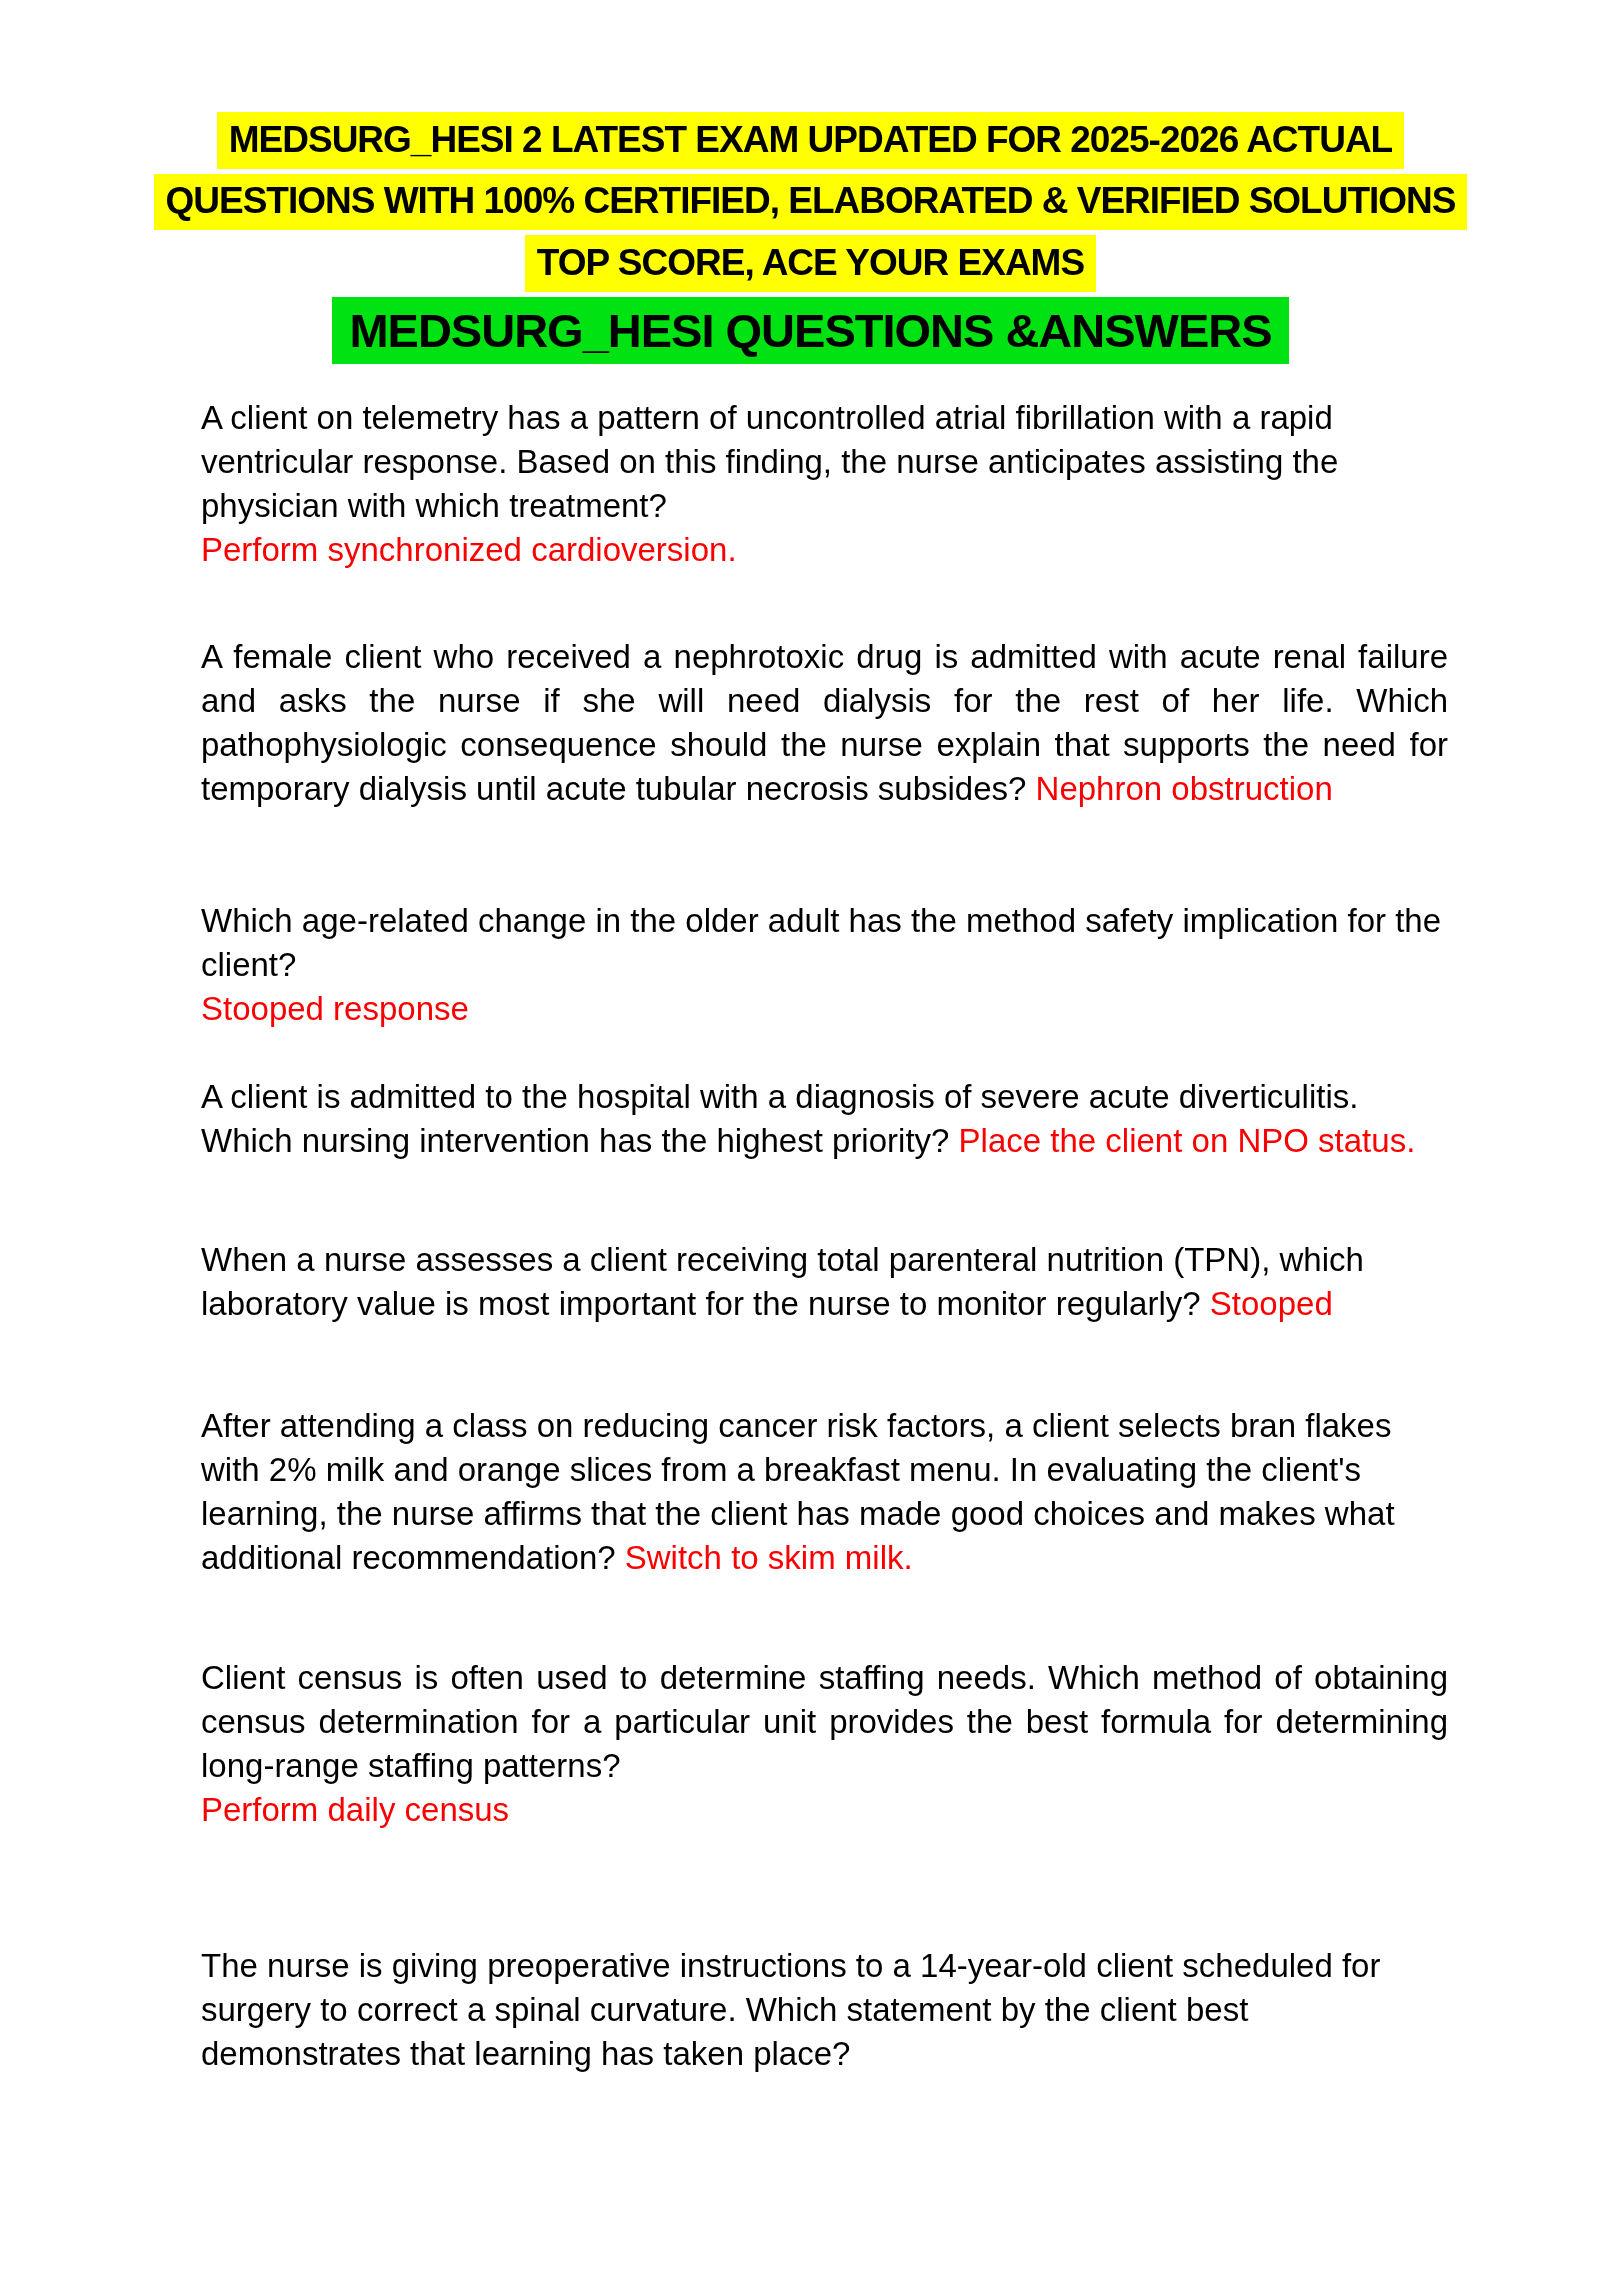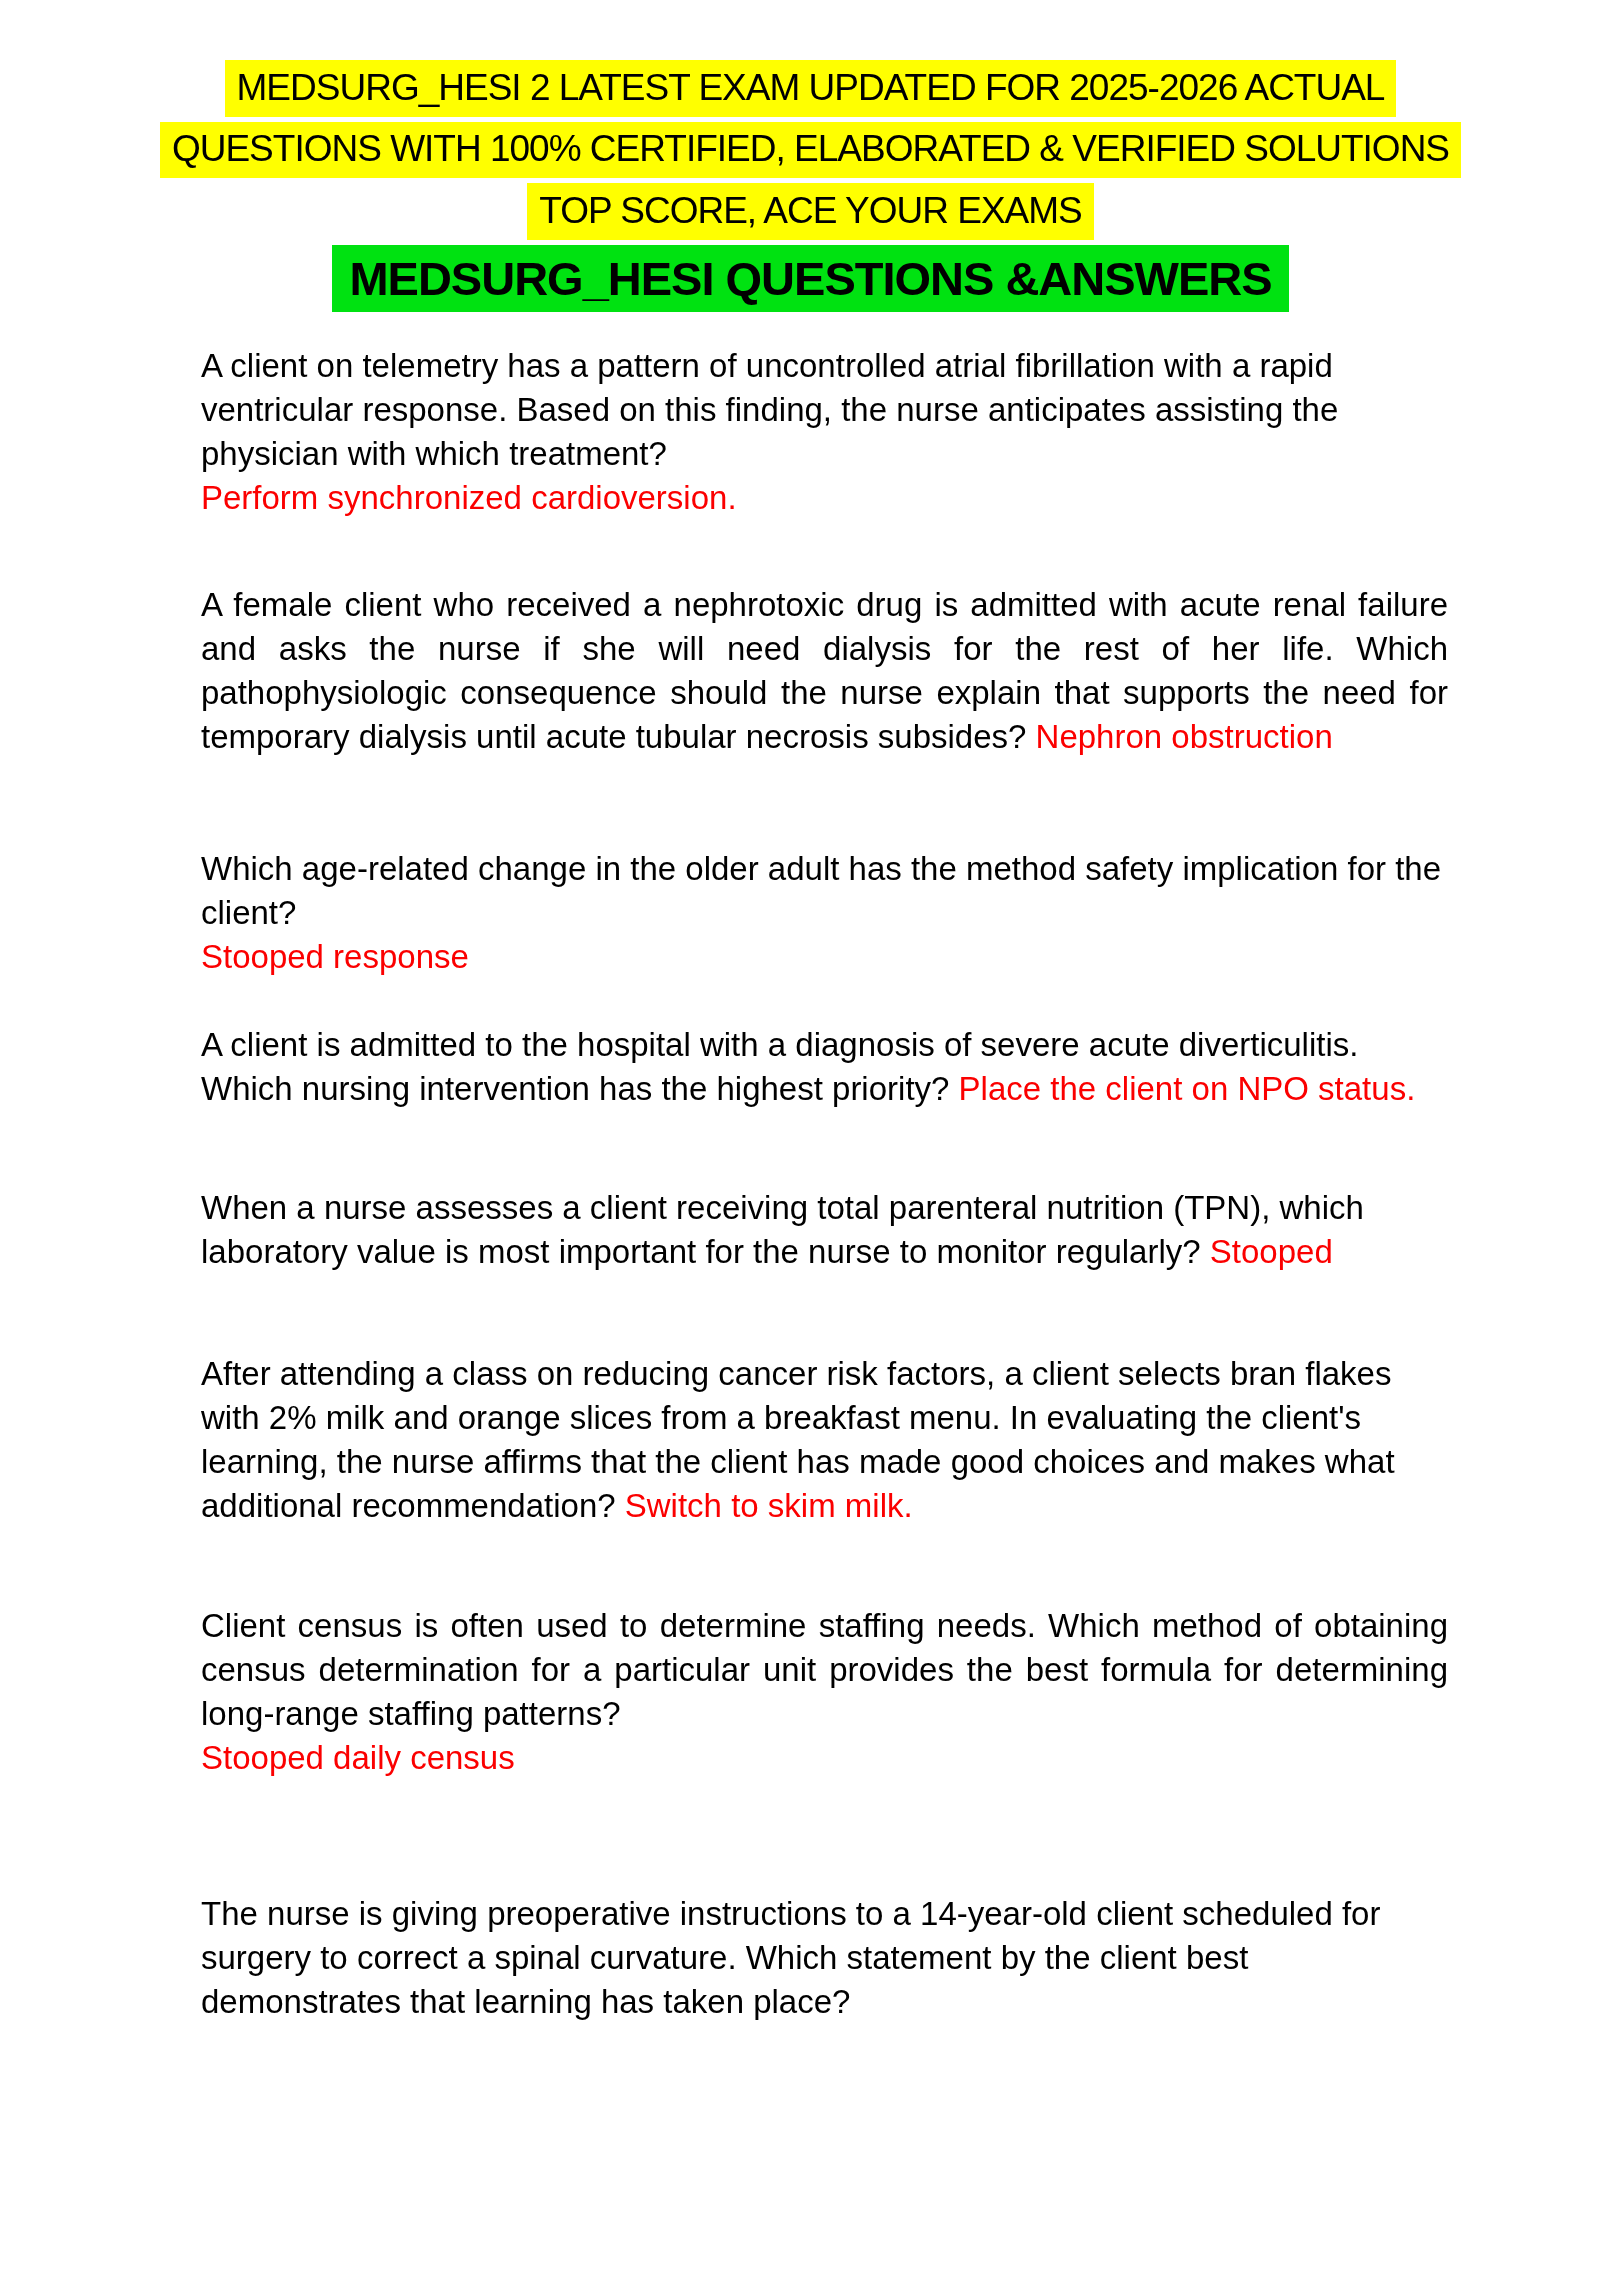--- a/index.html
+++ b/index.html
@@ -12,23 +12,23 @@
     width: 1621px;
     min-height: 2293px;
     background: var(--background, #ffffff);
     color: var(--text, #000000);
     font-family: "Liberation Sans", "DejaVu Sans", sans-serif;
     overflow: hidden;
   }
 
   
   .title-block {
-    padding-top: 60px;
+    padding-top: 112px;
     text-align: center;
-    font-weight: normal;
+    font-weight: bold;
     font-size: 37px;
     letter-spacing: -1px;
   }
   .title-line { margin-bottom: 4.9px; }
   .title-line .hl-y {
     display: inline-block;
     background: var(--highlight-yellow, #ffff00);
     line-height: 43px;
     padding: 5.9px 11.8px 7.8px;
   }
@@ -111,21 +111,21 @@
   <section class="qa q5">
     <p><span>When a nurse assesses a client receiving total parenteral nutrition (TPN), which laboratory value is most important for the nurse to monitor regularly?</span><span class="a ai">Stooped</span></p>
   </section>
 
   <section class="qa q6">
     <p><span>After attending a class on reducing cancer risk factors, a client selects bran flakes with 2% milk and orange slices from a breakfast menu. In evaluating the client's learning, the nurse affirms that the client has made good choices and makes what additional recommendation?</span><span class="a ai">Switch to skim milk.</span></p>
   </section>
 
   <section class="qa q7">
     <p class="justify">Client census is often used to determine staffing needs. Which method of obtaining census determination for a particular unit provides the best formula for determining long-range staffing patterns?</p>
-    <p class="a">Stooped daily census</p>
+    <p class="a">Perform daily census</p>
   </section>
 
   <section class="qa q8">
     <p class="q">The nurse is giving preoperative instructions to a 14-year-old client scheduled for surgery to correct a spinal curvature. Which statement by the client best demonstrates that learning has taken place?</p>
   </section>
 
 </div>
 
 
 </body></html>

